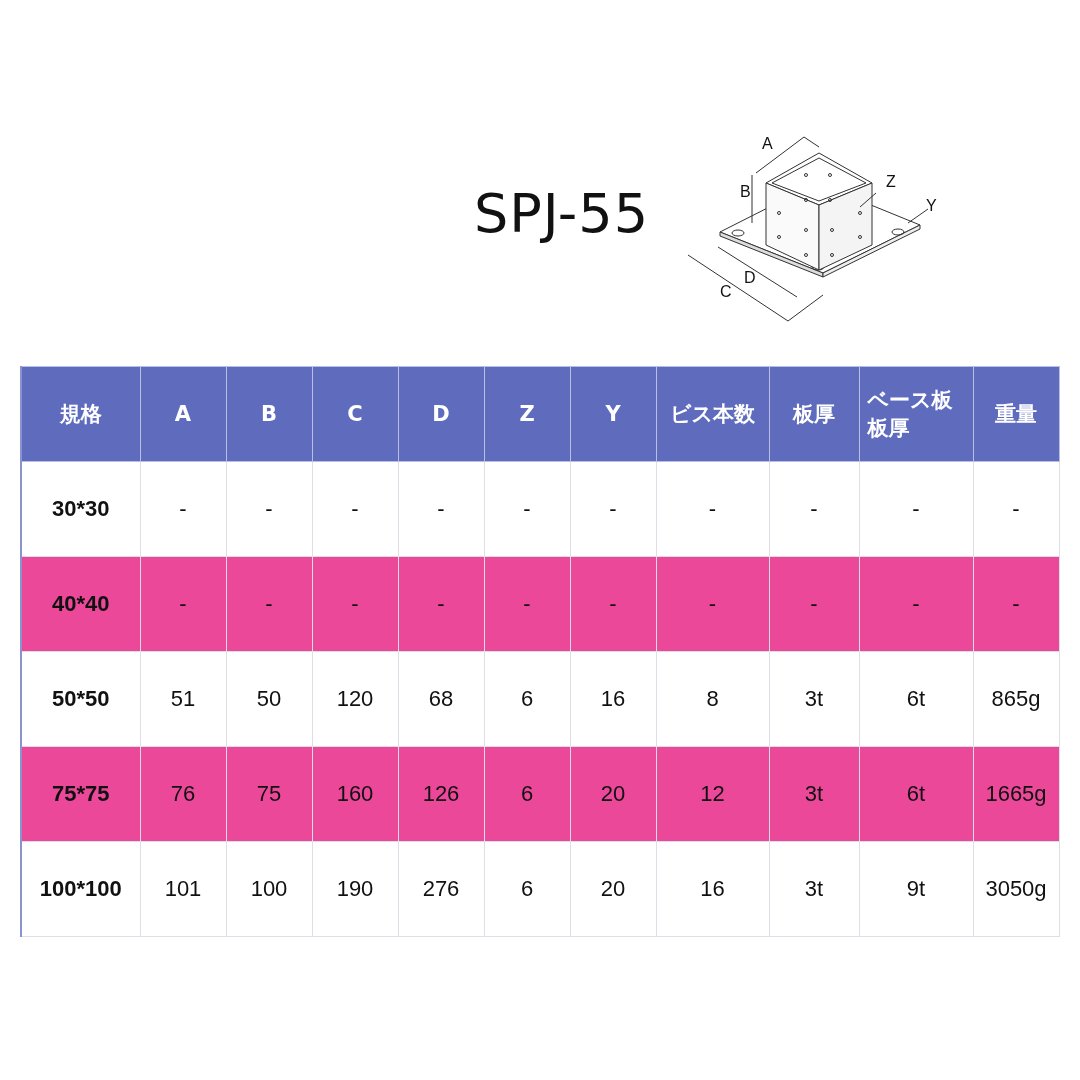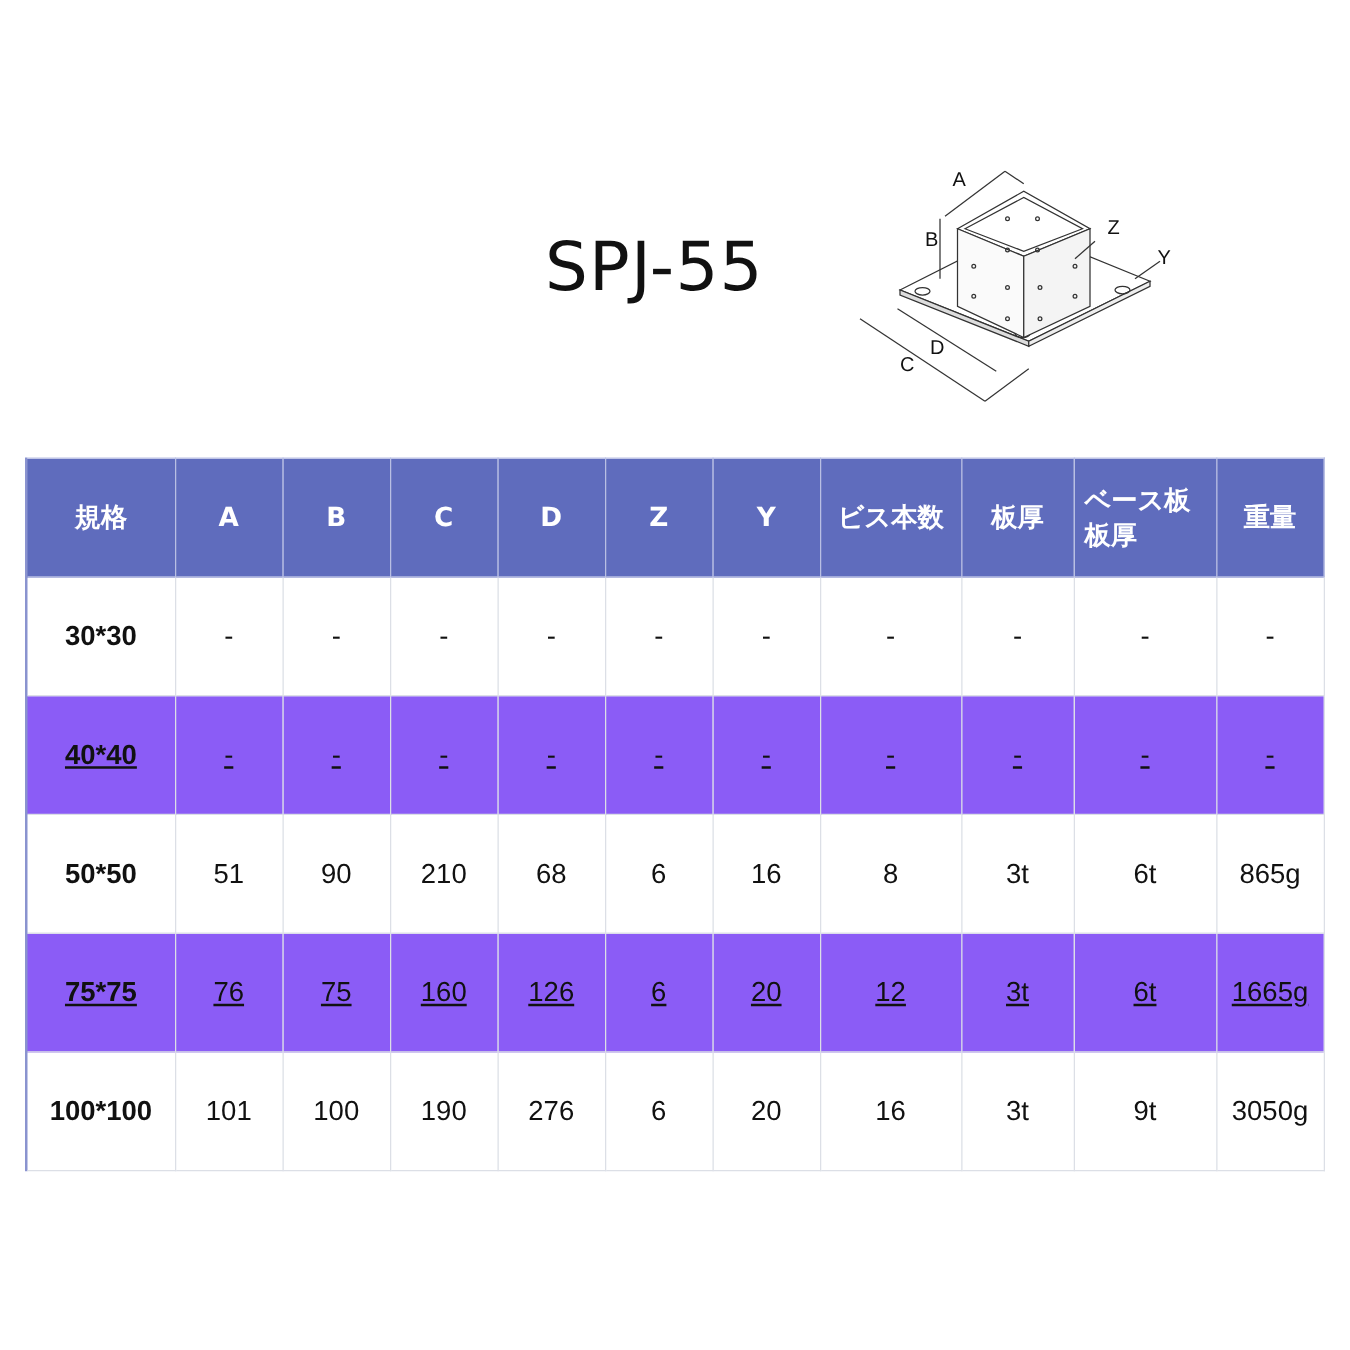--- a/index.html
+++ b/index.html
@@ -1,26 +1,26 @@
 <!DOCTYPE html>
 <html><head>
 <meta charset="utf-8">
 <style>
   html, body { margin:0; padding:0; }
   body { width:1080px; height:1080px; background:#ffffff; position:relative; overflow:hidden;
          font-family:"DejaVu Sans", "Liberation Sans", sans-serif; color:#111; }
-  .title { position:absolute; left:436px; top:182px; font-size:54px; font-weight:400; letter-spacing:1px;
+  .title { position:absolute; left:474px; top:182px; font-size:54px; font-weight:400; letter-spacing:1px;
            font-family:"DejaVu Sans", sans-serif; color:#111; }
   .diagram { position:absolute; left:680px; top:125px; width:280px; height:205px; }
   table { position:absolute; left:20px; top:366px; border-collapse:collapse; table-layout:fixed; }
   th, td { border:1px solid #dcdfe6; text-align:center; vertical-align:middle; padding:0; }
   th { background:#5f6cbd; color:#fff; font-weight:700; font-size:21px; height:94px; border-color:#b9bfe3; }
   td { height:94px; font-size:22px; font-family:"Liberation Sans", sans-serif;margin-top:24px; }
   td.spec { font-weight:700; }
-  tr.alt td { background:#8b5cf6;text-decoration:underline; }
+  tr.alt td { background:#ec4899; }
   th.twoline { text-align:left; padding-left:8px; line-height:28px;margin-left:27px; }
   table { border-left:2px solid #8a93cf; }
 </style>
 </head>
 <body>
 
 <div class="title">SPJ-55</div>
 
 <svg class="diagram" viewBox="0 0 280 205" xmlns="http://www.w3.org/2000/svg">
   <g fill="none" stroke="#333" stroke-width="1">
@@ -125,22 +125,22 @@
       <td>-</td>
       <td>-</td>
       <td>-</td>
       <td>-</td>
       <td>-</td>
       <td>-</td>
     </tr>
     <tr>
       <td class="spec">50*50</td>
       <td>51</td>
-      <td>90</td>
-      <td>210</td>
+      <td>50</td>
+      <td>120</td>
       <td>68</td>
       <td>6</td>
       <td>16</td>
       <td>8</td>
       <td>3t</td>
       <td>6t</td>
       <td>865g</td>
     </tr>
     <tr class="alt">
       <td class="spec">75*75</td>

